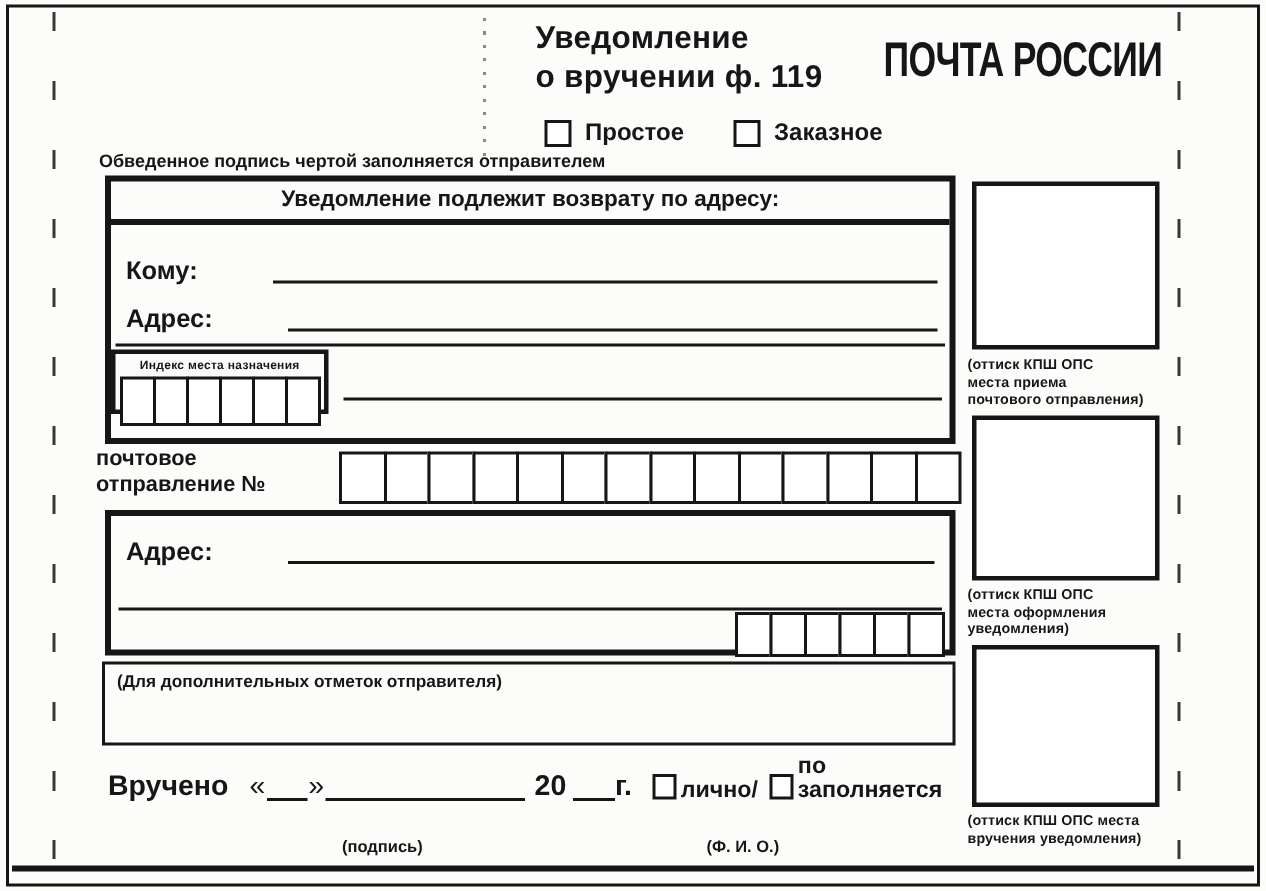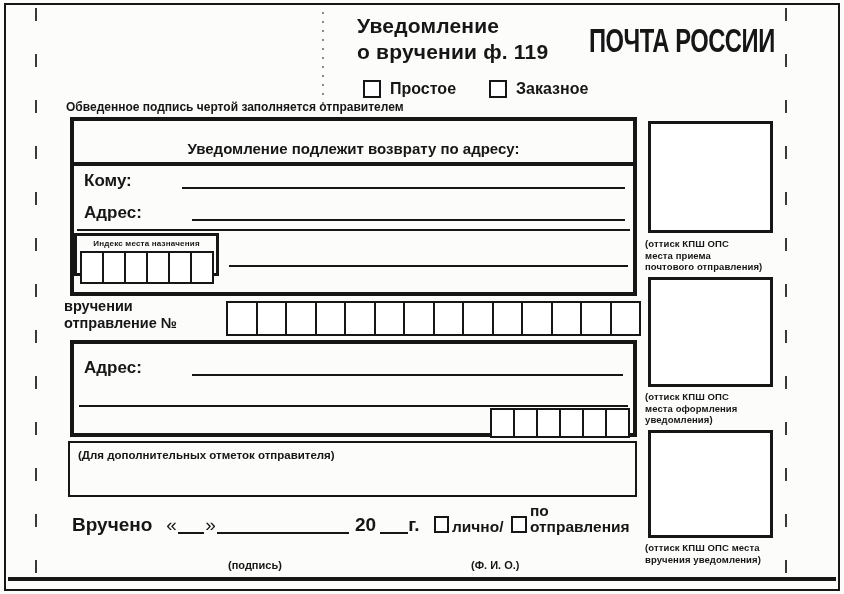--- a/index.html
+++ b/index.html
@@ -19,21 +19,21 @@
   .vdots{position:absolute;left:322px;top:12px;width:2px;height:92px;background:repeating-linear-gradient(to bottom,#8a8a8a 0 2px,transparent 2px 9px);}
   
   .title{position:absolute;left:357px;top:13px;font-size:21px;font-weight:700;line-height:26px;letter-spacing:.2px;}
   .brand{position:absolute;left:589px;top:22px;font-size:25px;font-weight:800;letter-spacing:-.5px;transform:scale(.95,1.3);transform-origin:left top;white-space:nowrap;}
   .type-row{position:absolute;left:363px;top:80px;display:flex;gap:33px;align-items:center;}
   .type-opt{display:flex;align-items:flex-end;gap:9px;font-size:16px;font-weight:700;}
   .cb{display:inline-block;width:14px;height:14px;border:2px solid var(--ink);background:#fff;box-sizing:content-box;}
   .instruction{position:absolute;left:66px;top:100px;font-size:12px;font-weight:700;}
   
   .box1{position:absolute;left:70px;top:117px;width:567px;height:179px;border:4px solid var(--ink);box-sizing:border-box;}
-  .box1-header{position:absolute;left:0;right:0;top:0;height:22px;border-bottom:4px solid var(--ink);text-align:center;font-size:15px;font-weight:700;padding-top:19px;}
+  .box1-header{position:absolute;left:0;right:0;top:0;height:22px;border-bottom:4px solid var(--ink);text-align:center;font-size:15px;font-weight:700;padding-top:3px;}
   .field-row{position:absolute;display:flex;align-items:flex-end;gap:44px;}
   .field-label{font-size:17px;font-weight:700;line-height:1;white-space:nowrap;}
   .uline{flex:1;border-bottom:2px solid var(--ink);height:2px;margin-left:6px;}
   .hline{position:absolute;border-top:2px solid var(--ink);height:0;}
   .index-box{position:absolute;left:0;top:112px;bottom:16px;width:145px;border:3px solid var(--ink);box-sizing:border-box;}
   .index-caption{font-size:8px;font-weight:700;text-align:center;margin-top:3px;letter-spacing:.2px;}
   .cells{display:flex;margin:3px 0 0 3px;}
   .cell{width:24px;height:33px;border:2px solid var(--ink);margin-left:-2px;background:#fff;box-sizing:border-box;}
   .cell:first-child{margin-left:0;}
   
@@ -119,21 +119,21 @@
           <span class="cell"></span>
           <span class="cell"></span>
           <span class="cell"></span>
           <span class="cell"></span>
         </div>
     </div>
     <div class="hline" style="left:155px;right:5px;top:144px;"></div>
   </div>
 
   <div class="postal-label">
-    <div>вручении</div>
+    <div>почтовое</div>
     <div>отправление №</div>
   </div>
   <div class="postal-cells cells">
     <span class="cell"></span>
   <span class="cell"></span>
       <span class="cell"></span>
       <span class="cell"></span>
       <span class="cell"></span>
       <span class="cell"></span>
       <span class="cell"></span>
@@ -171,21 +171,21 @@
     <span class="q" style="margin-left:14px;">«</span>
     <span class="dl day"></span>
     <span class="q">»</span>
     <span class="dl month"></span>
     <span style="margin-left:6px;">20</span>
     <span class="dl yr" style="margin-left:4px;"></span>
     <span>г.</span>
     <span class="cb"></span>
     <span class="opt">лично/</span>
     <span class="cb" style="margin-left:8px;"></span>
-    <span class="opt">по отправления</span>
+    <span class="opt">по заполняется</span>
   </div>
 
   <div class="sig-caption sign">(подпись)</div>
   <div class="sig-caption name">(Ф. И. О.)</div>
 
   <div class="bottom-rule"></div>
 
   <div class="stamp-box sb1"></div>
   <div class="stamp-caption sc1">(оттиск КПШ ОПС
 места приема

